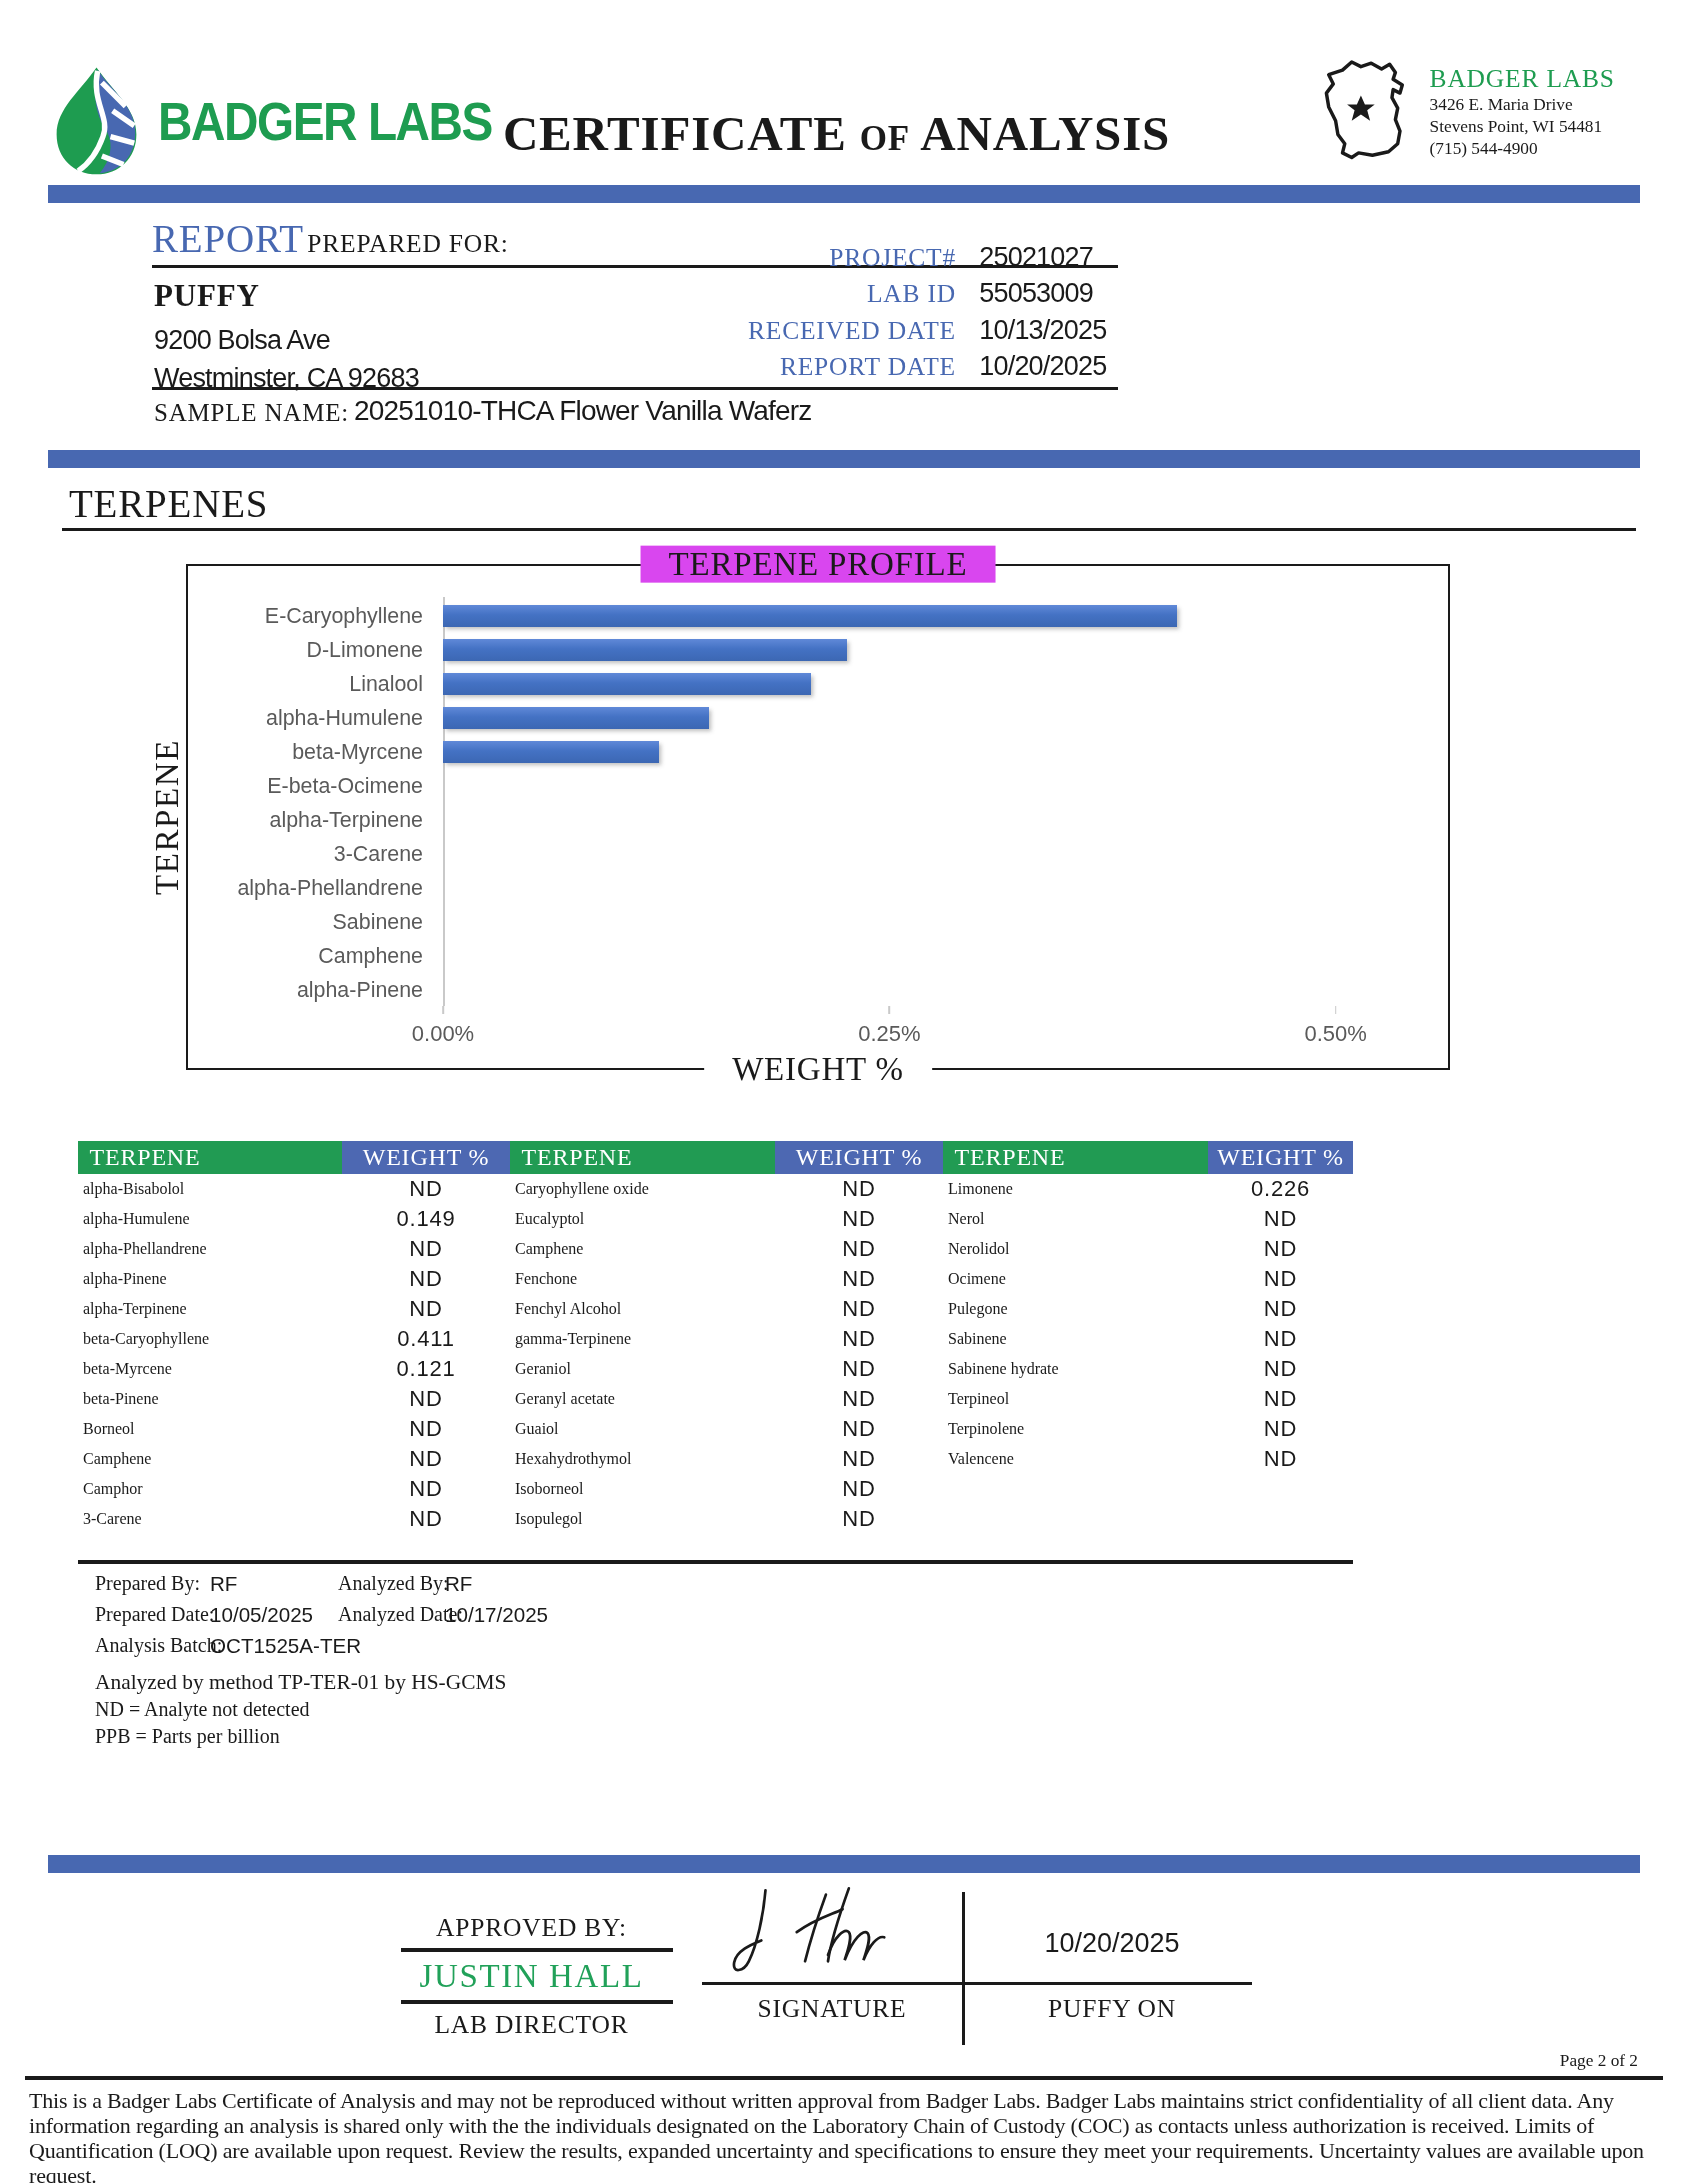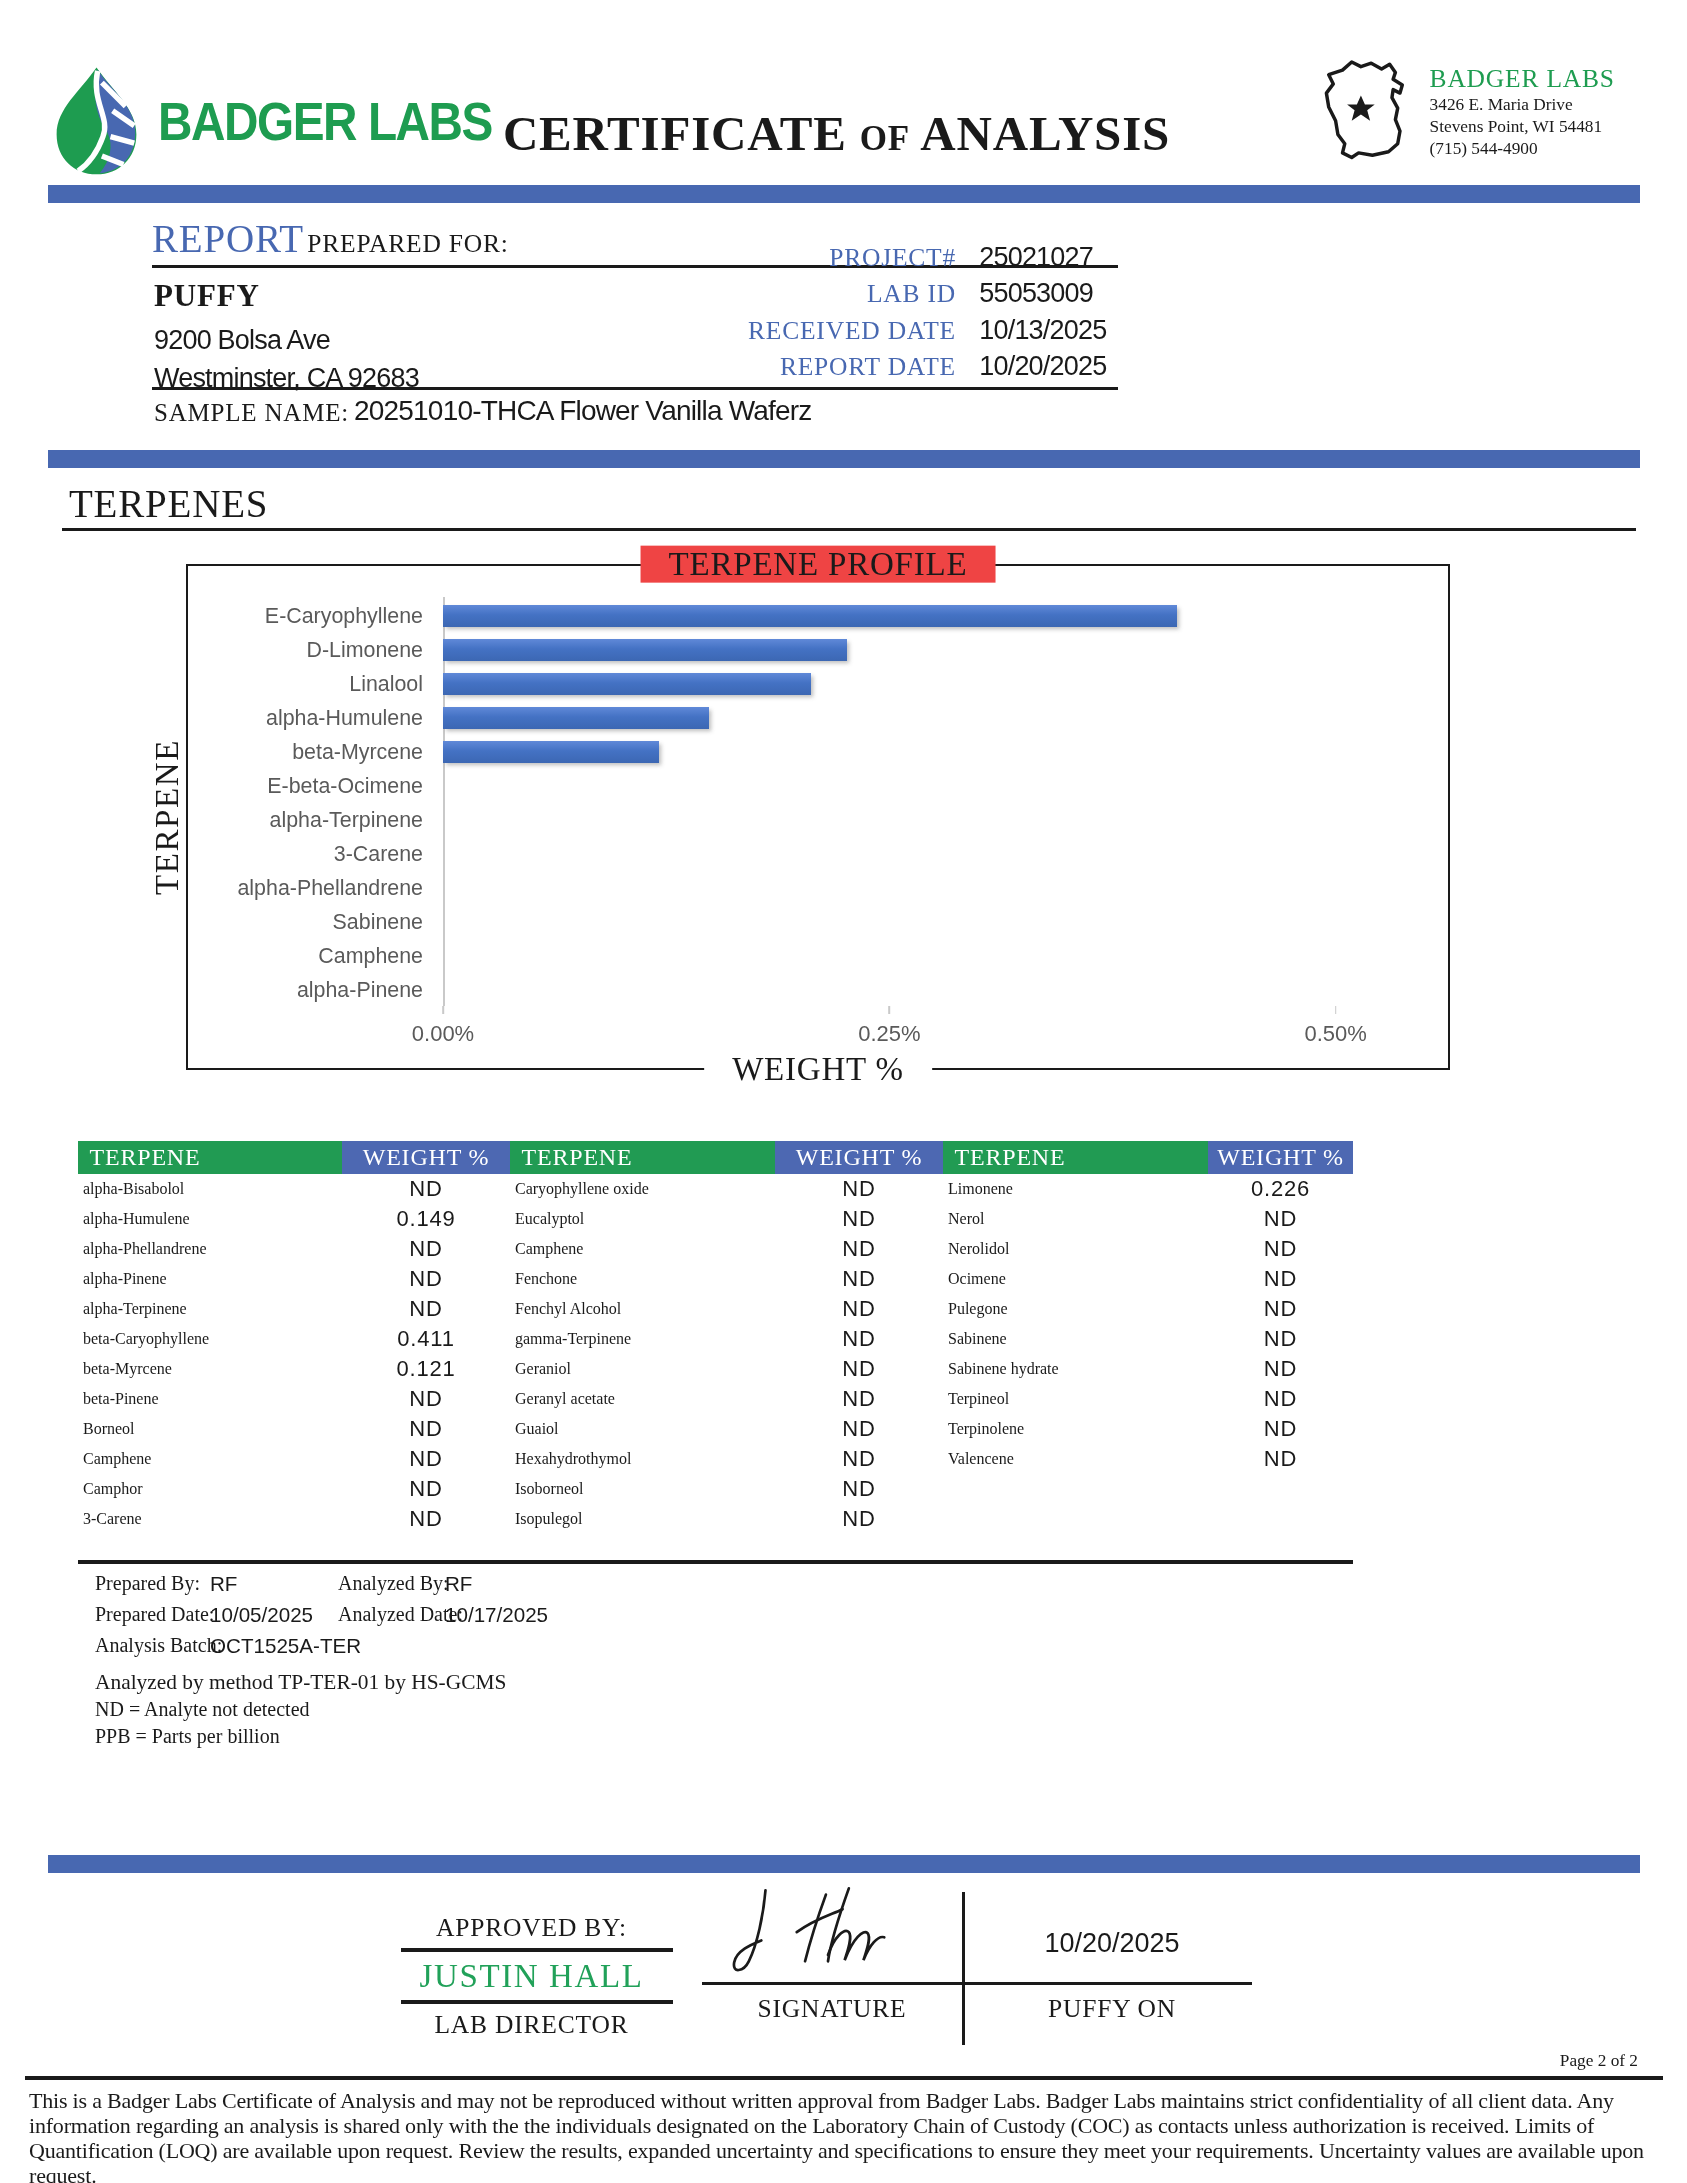--- a/index.html
+++ b/index.html
@@ -43,21 +43,21 @@
   .meta-0{top:242px;} .meta-1{top:278px;} .meta-2{top:315px;} .meta-3{top:351px;}
   .sample-label{position:absolute;left:154px;top:399px;font-size:25px;letter-spacing:0.8px;}
   .sample-value{position:absolute;left:354px;top:395px;font-family:"Liberation Sans",sans-serif;font-size:28px;letter-spacing:-0.8px;}
 
   
   .section-title{position:absolute;left:69px;top:481px;font-size:39px;letter-spacing:0.8px;}
   .section-underline{left:62px;width:1574px;top:528px;height:2.5px;}
 
   
   .chart-frame{position:absolute;left:186px;top:564px;width:1264px;height:506px;border:2.5px solid var(--ink);}
-  .chart-title{position:absolute;left:50%;top:0;transform:translate(-50%,-55%);background:#ef4444;padding:0 28px;font-size:33px;letter-spacing:0.8px;white-space:nowrap;}
+  .chart-title{position:absolute;left:50%;top:0;transform:translate(-50%,-55%);background:#d946ef;padding:0 28px;font-size:33px;letter-spacing:0.8px;white-space:nowrap;}
   .chart-ylabel{position:absolute;left:-21.4px;top:50%;transform:translate(-50%,-50%) rotate(-90deg);transform-origin:center;background:#fff;padding:0 21.4px;font-size:33px;letter-spacing:1.6px;white-space:nowrap;}
   .chart-xlabel{position:absolute;left:50%;bottom:0;transform:translate(-50%,55%);background:#fff;padding:0 28px;font-size:33px;letter-spacing:0.8px;white-space:nowrap;}
   .chart-rows{position:absolute;left:255px;top:33px;width:982px;}
   .chart-row{position:relative;height:34px;display:flex;align-items:center;}
   .chart-row-label{position:absolute;right:100%;margin-right:20px;white-space:nowrap;font-family:"Liberation Sans",sans-serif;font-size:21.4px;color:#5a5a5a;}
   .chart-bar{height:21.4px;background:linear-gradient(to bottom,#6089d8 0%,var(--bar-blue) 45%,#3c67b3 100%);box-shadow:2.5px 3.3px 4.1px rgba(110,110,110,.45);}
   .y-axis-line{position:absolute;left:255px;top:31px;width:1.6px;height:409px;background:#c9c9c9;}
   .x-ticks{position:absolute;left:255px;top:440px;width:982px;height:49px;}
   .x-tick-mark{position:absolute;top:0;width:1.6px;height:8.2px;background:#c9c9c9;transform:translateX(-50%);}
   .x-tick-label{position:absolute;top:15px;transform:translateX(-50%);font-family:"Liberation Sans",sans-serif;font-size:22px;color:#5a5a5a;white-space:nowrap;}

